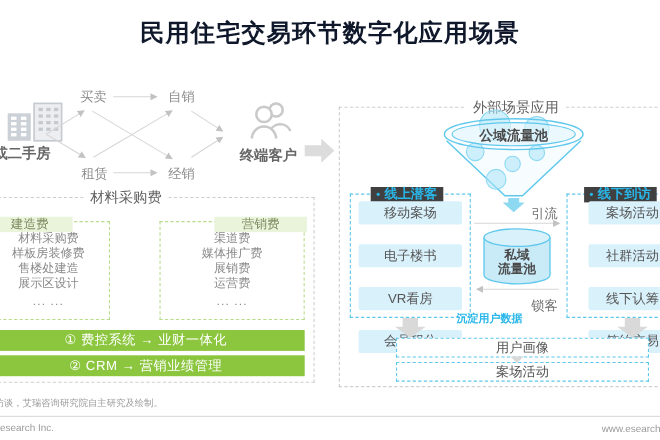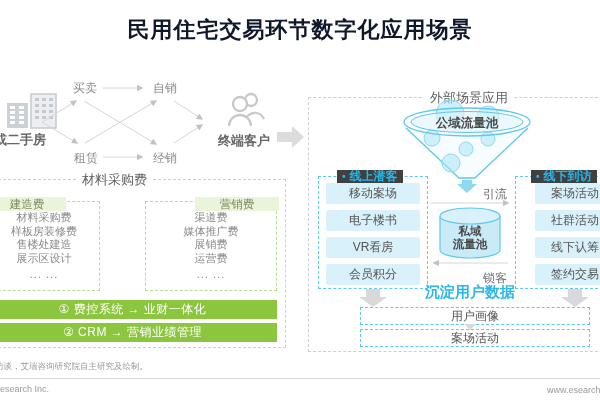--- a/index.html
+++ b/index.html
@@ -12,25 +12,25 @@
   .sec-hdr{font-size:13px;font-weight:normal;color:#5f5f5f;background:#fff;padding:0 6px;line-height:15px}
   .dash-gray{border:1px dashed #cfcfcf;background:transparent}
   .dash-green{border:1px dashed #b9dc8e;background:#fff}
   .green-strip{background:#eaf4da;color:#7d8a60;font-size:11.5px;line-height:14px;text-align:center}
   .cost-items{font-size:11px;color:#8a8a8a;text-align:center;line-height:13.5px}
   .cost-items .more{margin-top:3px;letter-spacing:1px}
   .bar{background:#8cc63f;color:#fff;font-size:12px;text-align:center;line-height:19px;height:19px;letter-spacing:.5px}
   .cyan-hdr{font-size:12px;font-weight:bold;color:#29b7ea;background:#404040;padding:0 5px;line-height:13px;white-space:nowrap}
   .cyan-hdr .bullet{font-size:10px;margin-right:4px}
   .dash-cyan{border:1px dashed #5fc8ec;background:#fff}
-  .items{display:flex;flex-direction:column;gap:6px}
+  .items{display:flex;flex-direction:column;gap:18px}
   .item{background:#d9f1fb;border-radius:2px;color:#555;font-size:12px;text-align:center;
         line-height:21px;height:21px;white-space:nowrap;overflow:hidden}
   .mid-label{font-size:12px;color:#6e6e6e;text-align:right}
-  .caption{font-size:15px;font-weight:bold;color:#29b7ea;text-align:center;white-space:nowrap}
+  .caption{font-size:10px;font-weight:bold;color:#29b7ea;text-align:left;white-space:nowrap}
   .bbox{background:#fff;border:1px dashed #5fc8ec;color:#555;font-size:12px;text-align:center;
         line-height:17px;height:18px}
   .foot{font-size:8.5px;color:#9b9b9b;white-space:nowrap}
   .foot-en{font-size:9px;color:#9b9b9b;white-space:nowrap}
   .hline{height:1px;background:#d9d9d9}
   svg{overflow:visible}
 </style>
 </head>
 <body>
 

